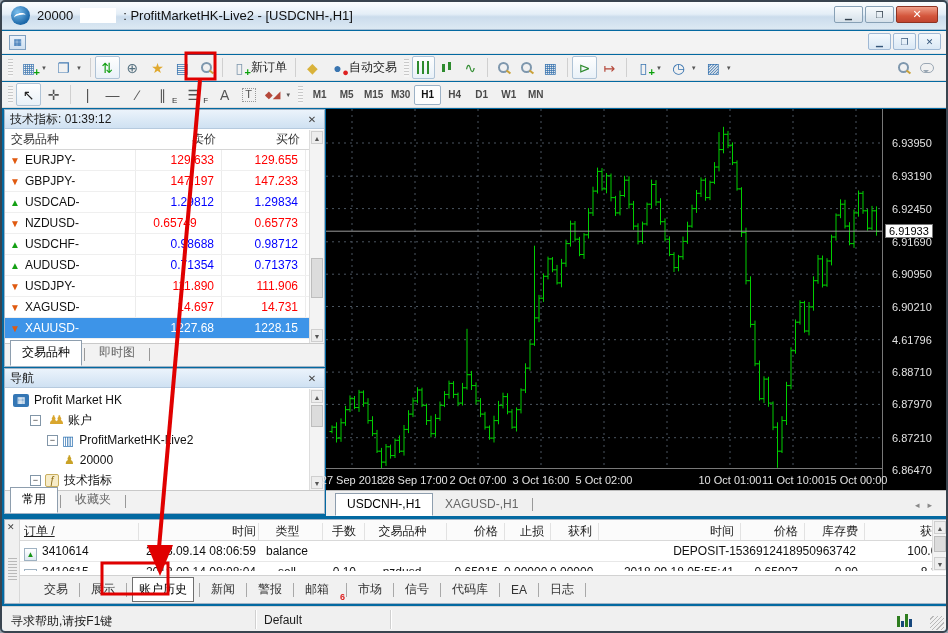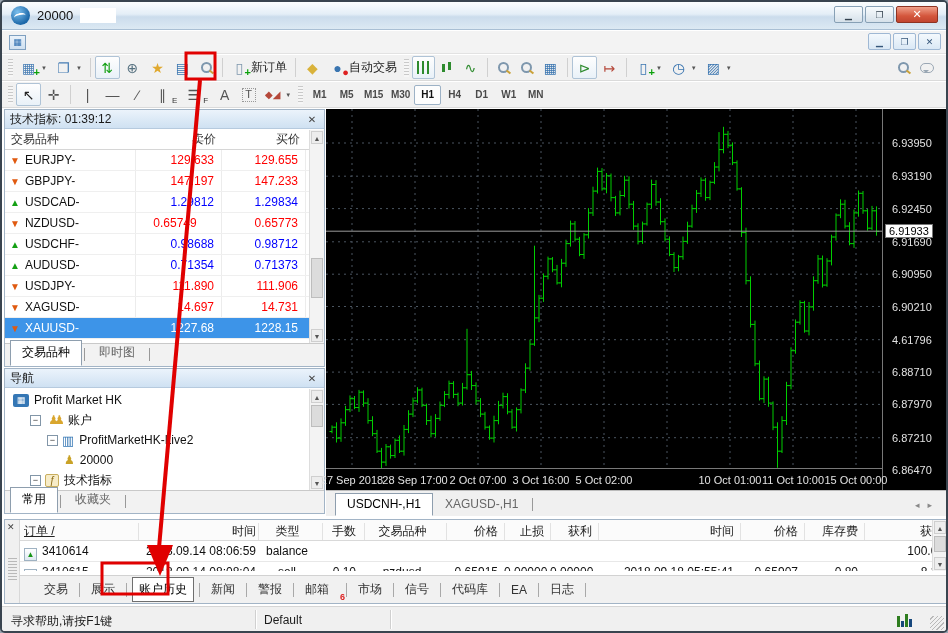--- a/index.html
+++ b/index.html
@@ -1,18 +1,18 @@
 <!DOCTYPE html>
 <html><head>
 <meta charset="utf-8">
 <style>
 *{box-sizing:border-box;margin:0;padding:0}
 html,body{width:948px;height:633px}
 body{font-family:"Liberation Sans","DejaVu Sans",sans-serif;background:#9aa5b0;-webkit-font-smoothing:antialiased}
-.window{position:relative;width:948px;height:633px;background:#ffffff;border:2px solid #39444f;border-radius:5px;overflow:hidden}
+.window{position:relative;width:948px;height:633px;background:#0369a1;border:2px solid #39444f;border-radius:5px;overflow:hidden}
 
 
 .titlebar{position:absolute;left:0;top:0;right:0;height:28px;background:linear-gradient(180deg,#FBFDFE 0%,#E4EEF7 45%,#CBDCEC 55%,#DCE9F3 100%);border-bottom:1px solid #A9BFD4;display:flex;align-items:center;gap:7px;padding:0 9px;font-size:13px;color:#101010}
 .logo{width:19px;height:19px;border-radius:50%;background:radial-gradient(circle at 35% 32%,#7CC0EE,#1B67A8 70%);position:relative;flex:none}
 .logo::after{content:"";position:absolute;left:3px;top:7px;width:12px;height:5px;border-radius:50%;border-top:2px solid #fff;transform:rotate(-12deg)}
 .title-gap{display:inline-block;width:36px;height:15px;background:#fff}
 .win-btns{position:absolute;right:8px;top:4px;display:flex;gap:2px}
 .win-btn{width:29px;height:17px;border:1px solid #87a0b5;border-radius:2px;background:linear-gradient(#F8FBFD,#D6E1EA);display:flex;align-items:center;justify-content:center;font-size:9px;color:#33414e}
 .win-btn.close{width:42px;background:linear-gradient(#F0A18B,#D4563C 60%,#C14530);color:#fff;border-color:#8e3322;font-size:11px;font-weight:bold}
 
@@ -123,20 +123,21 @@
 </style>
 </head>
 <body>
 
 <div class="window">
 
   <div class="titlebar">
     <span class="logo"></span>
     <span>20000</span>
     <span class="title-gap"></span>
+    <span>: ProfitMarketHK-Live2 - [USDCNH-,H1]</span>
     <span class="win-btns">
       <span class="win-btn">▁</span>
       <span class="win-btn">❐</span>
       <span class="win-btn close">✕</span>
     </span>
   </div>
 
   <div class="menubar">
     <span class="sysicon">▦</span>
     <span class="child-btns">
@@ -861,20 +862,21 @@
           <span class="t-cell" style="left: 530px; width: 46px; text-align: right; border-left: 1px solid rgb(226, 226, 226); padding-right: 4px;">获利</span>
           <span class="t-cell" style="left: 578px; width: 140px; text-align: right; border-left: 1px solid rgb(226, 226, 226); padding-right: 4px;">时间</span>
           <span class="t-cell" style="left: 720px; width: 62px; text-align: right; border-left: 1px solid rgb(226, 226, 226); padding-right: 4px;">价格</span>
           <span class="t-cell" style="left: 784px; width: 58px; text-align: right; border-left: 1px solid rgb(226, 226, 226); padding-right: 4px;">库存费</span>
           <span class="t-cell" style="left: 844px; width: 84px; text-align: right; border-left: 1px solid rgb(226, 226, 226); padding-right: 4px;">获利</span>
         </div>
         <div class="t-row">
           <span class="t-cell" style="left: 4px; width: 112px; text-align: left; padding-right: 4px;"><span class="ord-ic">▲</span><span>3410614</span></span>
           <span class="t-cell" style="left: 118px; width: 122px; text-align: right; padding-right: 4px;">2018.09.14 08:06:59</span>
           <span class="t-cell" style="left: 238px; width: 62px; text-align: center; padding-right: 4px;">balance</span>
+          <span class="t-cell" style="left: 480px; width: 360px; text-align: right; padding-right: 4px;">DEPOSIT-1536912418950963742</span>
           <span class="t-cell" style="left: 844px; width: 84px; text-align: right; padding-right: 4px;">100.00</span>
         </div>
         <div class="t-row">
           <span class="t-cell" style="left: 4px; width: 112px; text-align: left; padding-right: 4px;"><span class="ord-ic" style="color: rgb(136, 153, 170);">▱</span><span>3410615</span></span>
           <span class="t-cell" style="left: 118px; width: 122px; text-align: right; padding-right: 4px;">2018.09.14 08:08:04</span>
           <span class="t-cell" style="left: 238px; width: 62px; text-align: center; padding-right: 4px;">sell</span>
           <span class="t-cell" style="left: 302px; width: 38px; text-align: right; padding-right: 4px;">0.10</span>
           <span class="t-cell" style="left: 344px; width: 80px; text-align: center; padding-right: 4px;">nzdusd</span>
           <span class="t-cell" style="left: 426px; width: 56px; text-align: right; padding-right: 4px;">0.65915</span>
           <span class="t-cell" style="left: 484px; width: 44px; text-align: right; padding-right: 4px;">0.00000</span>

